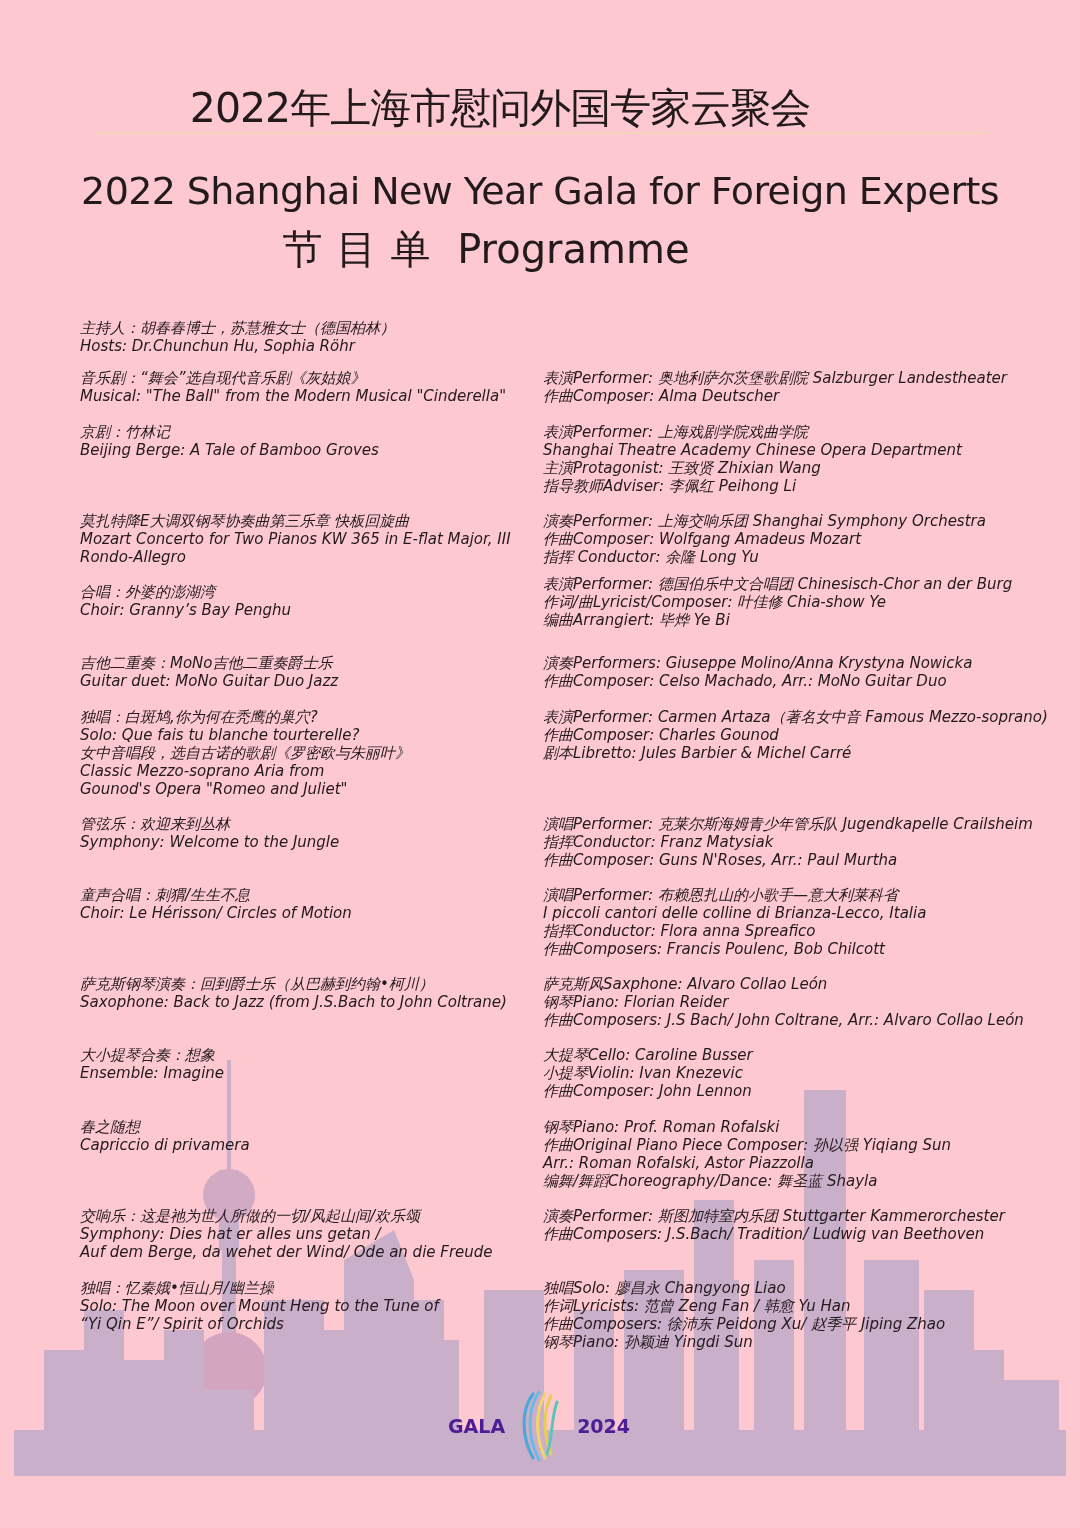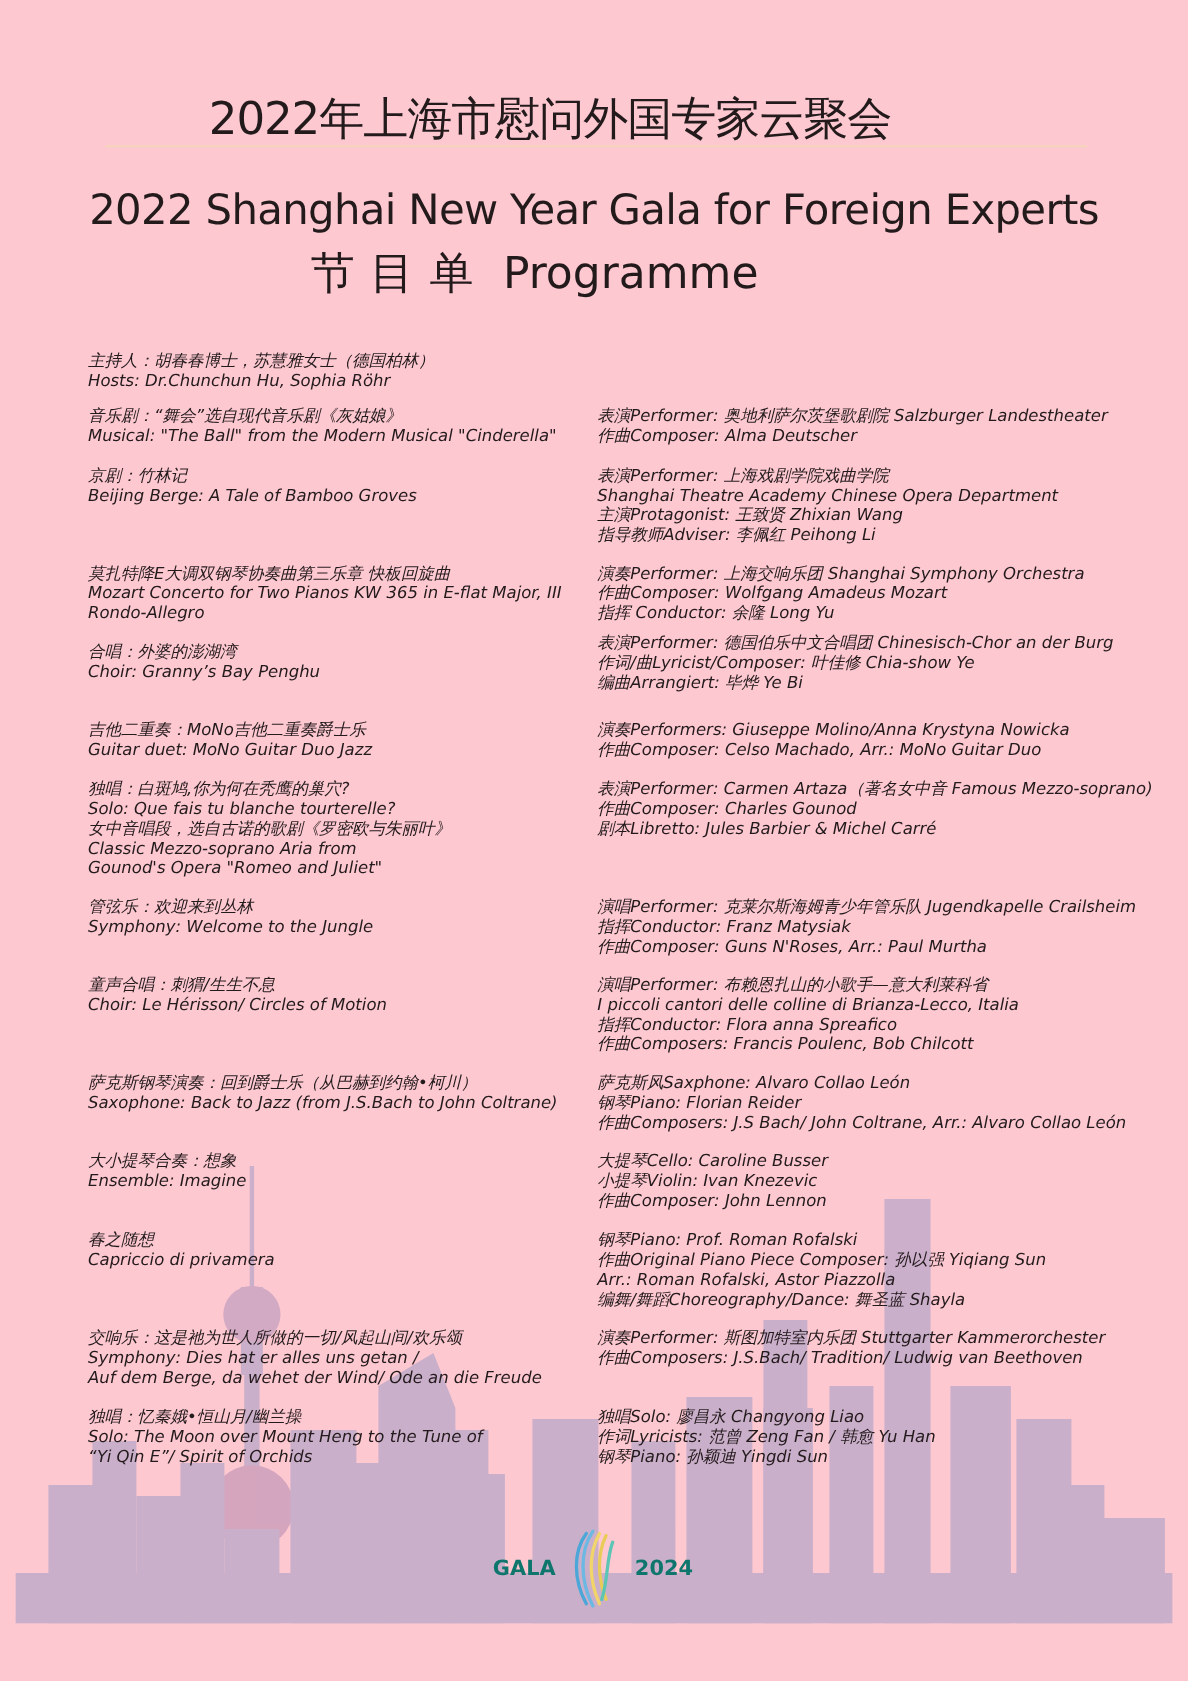--- a/index.html
+++ b/index.html
@@ -37,21 +37,21 @@
     font-style: italic;
   }
   .block .line { display: block; }
   .left { left: 80px; }
   .right { left: 543px; }
   .logo {
     position: absolute; top: 1388px; left: 448px; width: 190px; height: 76px; z-index: 3;
     display: flex; align-items: center;
   }
   .logo .word {
-    font-family: "DejaVu Sans", sans-serif; font-weight: bold; font-size: 19px; color: #0f766e;
+    font-family: "DejaVu Sans", sans-serif; font-weight: bold; font-size: 19px; color: #4c1d95;
   }
   .logo svg { margin: 0 14px; }
 </style>
 </head>
 <body>
 
 <svg class="skyline" viewBox="0 0 1052 416" preserveAspectRatio="none">
   <g fill="#b9a7c9" opacity="0.75">
 
     <rect x="213" y="0" width="4" height="120"></rect>
@@ -227,20 +227,21 @@
 </div>
 
 <div class="block left" style="top:1280px">
   <span class="line">独唱：忆秦娥•恒山月/幽兰操</span>
   <span class="line">Solo: The Moon over Mount Heng to the Tune of</span>
   <span class="line">“Yi Qin E”/ Spirit of Orchids</span>
 </div>
 <div class="block right" style="top:1280px">
   <span class="line">独唱Solo: 廖昌永 Changyong Liao</span>
   <span class="line">作词Lyricists: 范曾 Zeng Fan / 韩愈 Yu Han</span>
+  <span class="line">作曲Composers: 徐沛东 Peidong Xu/ 赵季平 Jiping Zhao</span>
   <span class="line">钢琴Piano: 孙颖迪 Yingdi Sun</span>
 </div>
 
 <div class="logo">
   <span class="word">GALA</span>
   <svg width="44" height="76" viewBox="0 0 44 76">
     <g fill="none" stroke-width="3" stroke-linecap="round">
       <path d="M14 6 C2 22, 2 48, 14 70" stroke="#4aa7d8"></path>
       <path d="M20 4 C8 22, 8 48, 20 72" stroke="#6bb8e3"></path>
       <path d="M26 6 C16 24, 16 48, 26 70" stroke="#f1d56a"></path>

